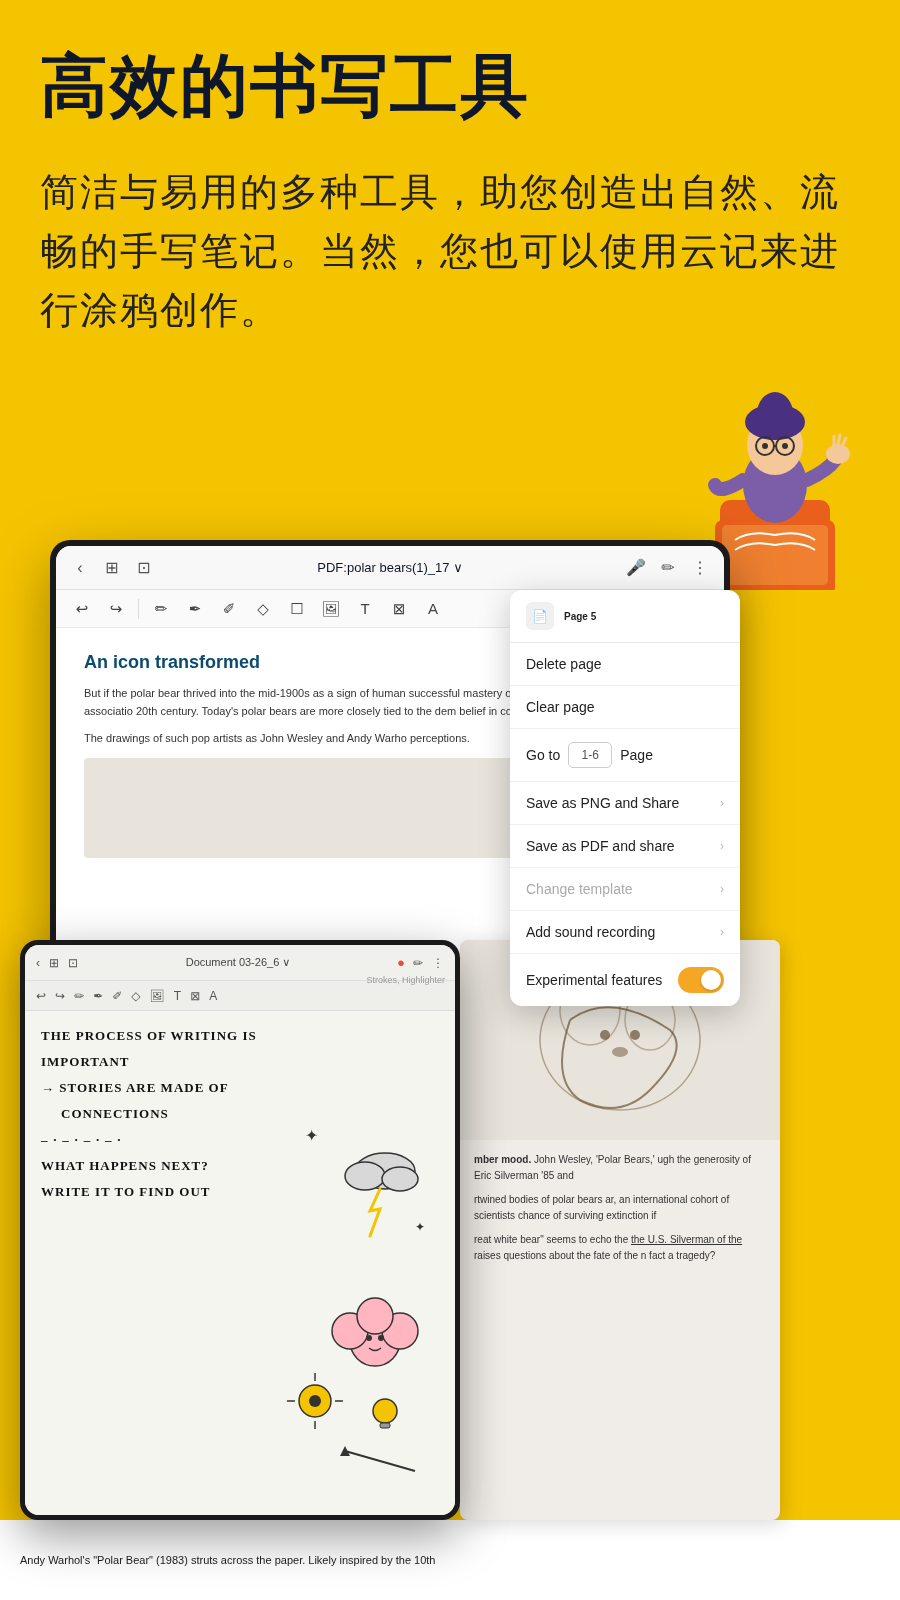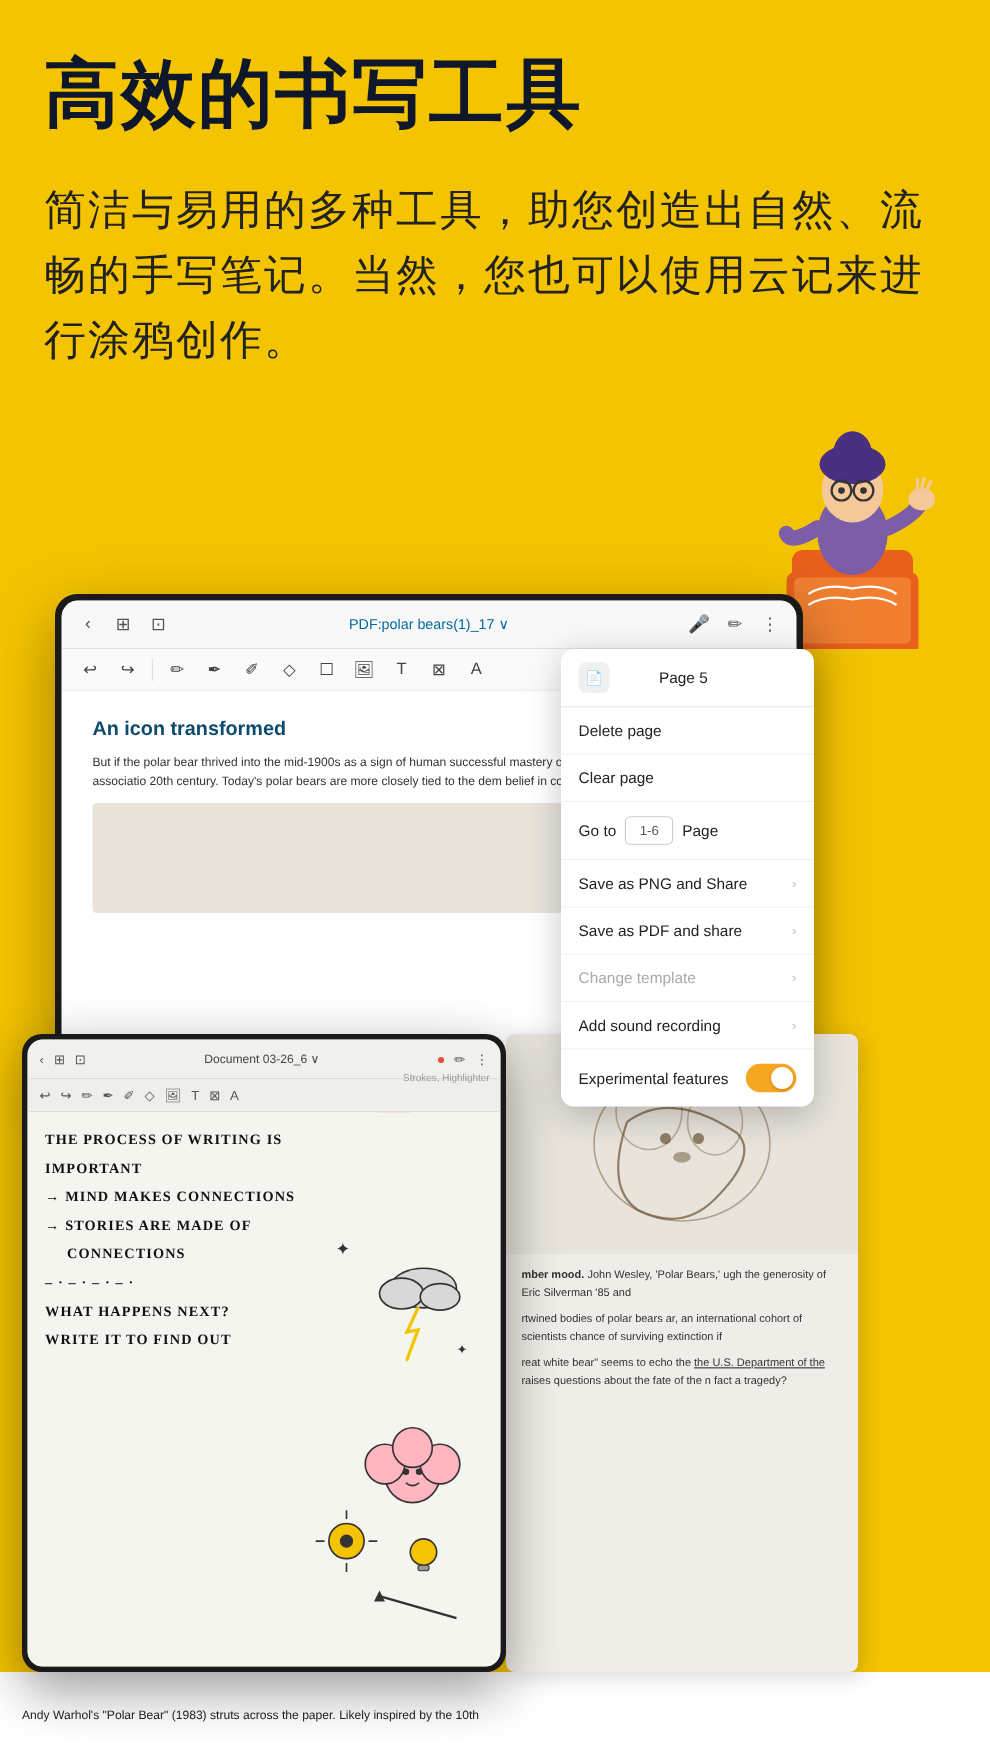--- a/index.html
+++ b/index.html
@@ -71,21 +71,21 @@
       background: #f8f8f8;
       border-bottom: 1px solid #e0e0e0;
       padding: 0 10px;
       gap: 4px;
     }
     .toolbar-title {
       flex: 1;
       text-align: center;
       font-size: 13px;
       font-weight: 500;
-      color: #0369a1;
+      color: #0f172a;
     }
     .toolbar-icon {
       width: 28px;
       height: 28px;
       display: flex;
       align-items: center;
       justify-content: center;
       font-size: 16px;
       color: #555;
       cursor: pointer;
@@ -152,24 +152,23 @@
       gap: 10px;
     }
     .dropdown-header-icon {
       width: 28px; height: 28px;
       background: #f0f0f0;
       border-radius: 6px;
       display: flex; align-items: center; justify-content: center;
       font-size: 13px;
     }
     .dropdown-header-text {
-      font-size: 14px;
-      font-weight: 400;
+      font-size: 10px;
+      font-weight: 700;
       color: #222;
-      margin-left: 35px;
     }
     .dropdown-item {
       display: flex;
       align-items: center;
       padding: 13px 16px;
       border-bottom: 1px solid #f0f0f0;
       cursor: pointer;
       justify-content: space-between;
     }
     .dropdown-item:last-child { border-bottom: none; }
@@ -428,20 +427,21 @@
       <div class="tool-btn">🖼</div>
       <div class="tool-btn">T</div>
       <div class="tool-btn">⊠</div>
       <div class="tool-btn">A</div>
     </div>
 
     <div class="doc-content">
       <div class="doc-title">An icon transformed</div>
       <div class="doc-body">
         <p>But if the polar bear thrived into the mid-1900s as a sign of human successful mastery of antagonistic forces, this symbolic associatio 20th century. Today's polar bears are more closely tied to the dem belief in conquest and domination.</p>
+        <p>The drawings of such pop artists as John Wesley and Andy Warho perceptions.</p>
         <div style="margin-top:10px;height:100px;background:#e8e4dc;border-radius:4px;"></div>
       </div>
     </div>
   </div>
 </div>
 
 <div class="dropdown-menu">
 
   <div class="dropdown-header">
     <div class="dropdown-header-icon">📄</div>
@@ -517,21 +517,20 @@
       <div class="strokes-label">Strokes, Highlighter</div>
     </div>
 
     <div class="timer-badge">05:54</div>
 
     <div class="handwriting-area">
       <div style="position:relative; z-index:2;">
         <div class="handwriting-text">
           <div>The Process of Writing is</div>
           <div>Important</div>
-          <div><span class="arrow">→</span> Mind Makes Connections</div>
           <div><span class="arrow">→</span> Stories are Made of</div>
           <div style="padding-left:20px;">Connections</div>
           <div>– · – · – · – ·</div>
           <div>What Happens Next?</div>
           <div>Write it to Find Out</div>
         </div>
       </div>
 
       <div class="doodle-area">
         <svg viewBox="0 0 160 400" fill="none" xmlns="http://www.w3.org/2000/svg" width="160" height="400">
@@ -583,19 +582,19 @@
       <path d="M100 80 Q140 50 200 90 Q220 110 180 150 Q150 180 110 160 Q80 140 100 80" fill="none" stroke="#6B5335" stroke-width="2" opacity="0.7"></path>
 
       <circle cx="135" cy="95" r="5" fill="#6B5335" opacity="0.7"></circle>
       <circle cx="165" cy="95" r="5" fill="#6B5335" opacity="0.7"></circle>
       <ellipse cx="150" cy="112" rx="8" ry="5" fill="#6B5335" opacity="0.5"></ellipse>
     </svg>
   </div>
   <div class="pdf-text-area">
     <p><span class="bold">mber mood.</span> John Wesley, 'Polar Bears,' ugh the generosity of Eric Silverman '85 and</p>
     <p>rtwined bodies of polar bears ar, an international cohort of scientists chance of surviving extinction if</p>
-    <p>reat white bear" seems to echo the <a>the U.S. Department of the</a> raises questions about the fate of the n fact a tragedy?</p>
+    <p>reat white bear" seems to echo the <a>the U.S. Silverman of the</a> raises questions about the fate of the n fact a tragedy?</p>
   </div>
 </div>
 
 <div class="bottom-area">
   <div class="bottom-text">Andy Warhol's "Polar Bear" (1983) struts across the paper. Likely inspired by the 10th</div>
 </div>
 
 </body></html>

